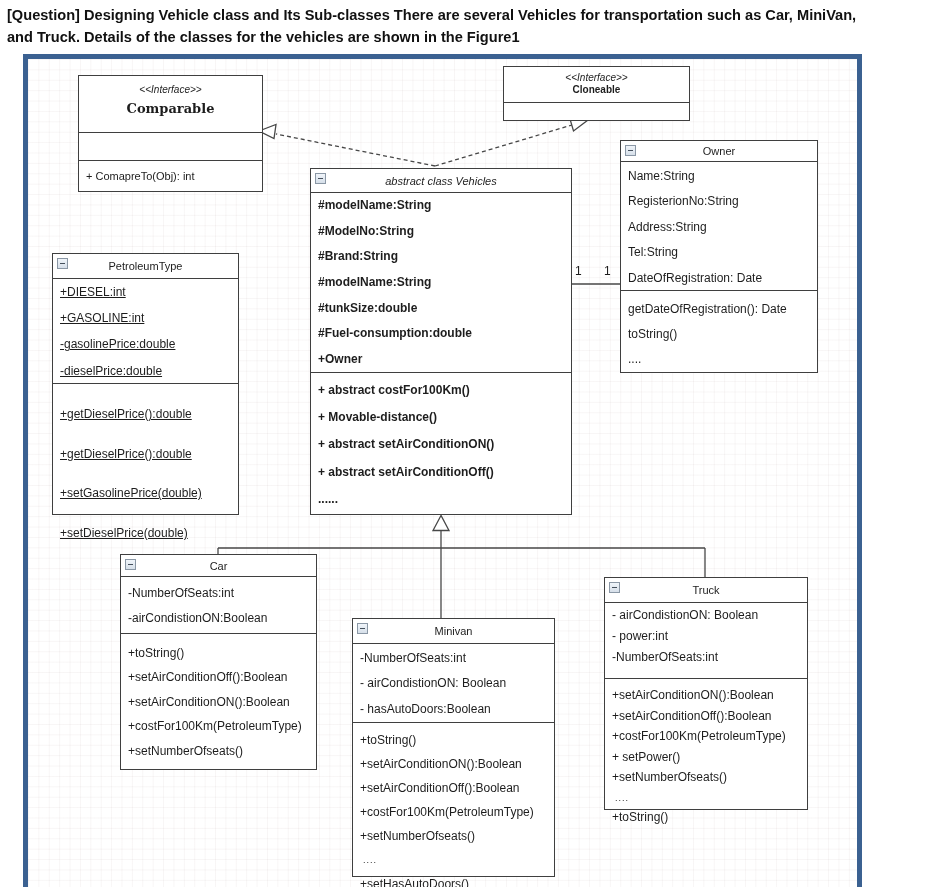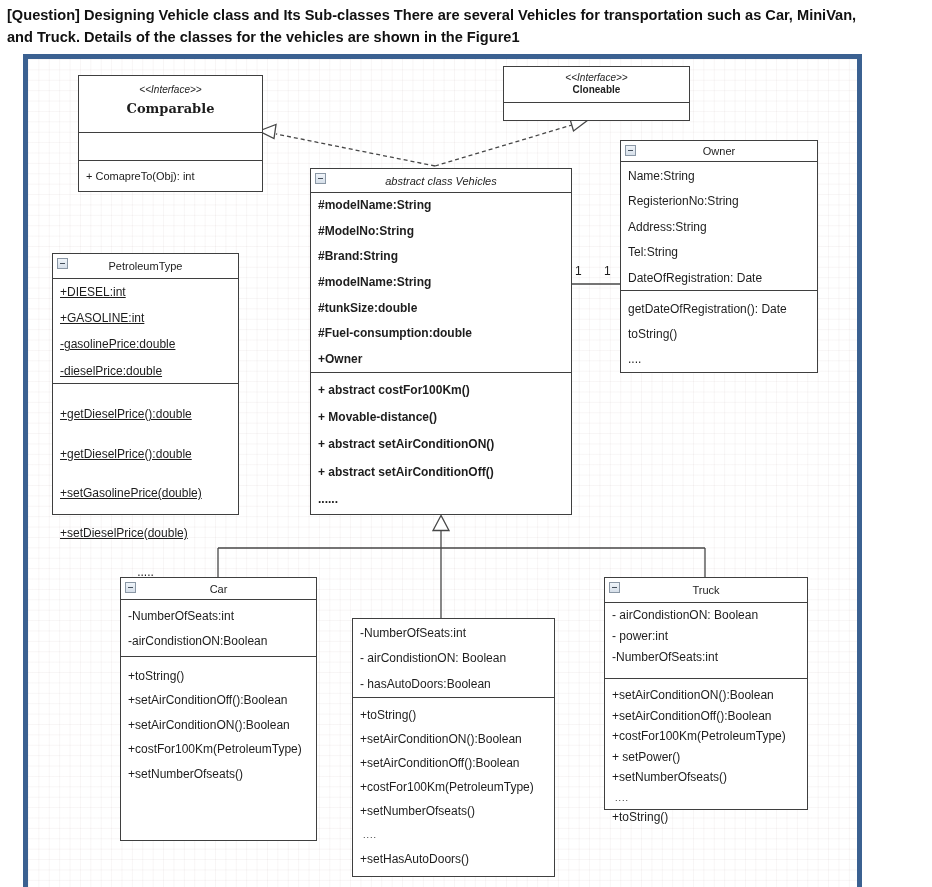--- a/index.html
+++ b/index.html
@@ -67,21 +67,21 @@
 
   
   #box-petroleum{left:24px;top:194px;width:187px;height:262px;}
   #box-petroleum .title{height:25px;}
   #box-petroleum .attrs{height:105px;}
   #box-petroleum .attrs .row{line-height:26.2px;height:26.2px;}
   #box-petroleum .methods{padding-top:4px;}
   #box-petroleum .methods .row{line-height:25.6px;height:25.6px;margin-top:14px;}
 
   
-  #box-car{left:92px;top:518px;width:197px;height:264px;}
+  #box-car{left:92px;top:495px;width:197px;height:216px;}
   #box-car .title{height:22px;}
   #box-car .attrs{height:57px;padding-top:4px;}
   #box-car .attrs .row{line-height:25px;height:25px;}
   #box-car .methods{padding-top:7px;}
   #box-car .methods .row{line-height:24.4px;height:24.4px;}
 
   
   #box-minivan{left:324px;top:559px;width:203px;height:259px;}
   #box-minivan .title{height:25px;}
   #box-minivan .attrs{height:79px;padding-top:2px;}
@@ -213,20 +213,26 @@
     <div class="methods">
       <div class="row">+toString()</div>
       <div class="row">+setAirConditionOff():Boolean</div>
       <div class="row">+setAirConditionON():Boolean</div>
       <div class="row">+costFor100Km(PetroleumType)</div>
       <div class="row">+setNumberOfseats()</div>
     </div>
   </div>
 
   <div class="box" id="box-minivan">
+    <div class="title">
+      <span class="collapse">
+          <span class="minus"></span>
+        </span>
+      <span>Minivan</span>
+    </div>
     <div class="attrs">
       <div class="row">-NumberOfSeats:int</div>
       <div class="row">- airCondistionON: Boolean</div>
       <div class="row">- hasAutoDoors:Boolean</div>
     </div>
     <div class="methods">
       <div class="row">+toString()</div>
       <div class="row">+setAirConditionON():Boolean</div>
       <div class="row">+setAirConditionOff():Boolean</div>
       <div class="row">+costFor100Km(PetroleumType)</div>

